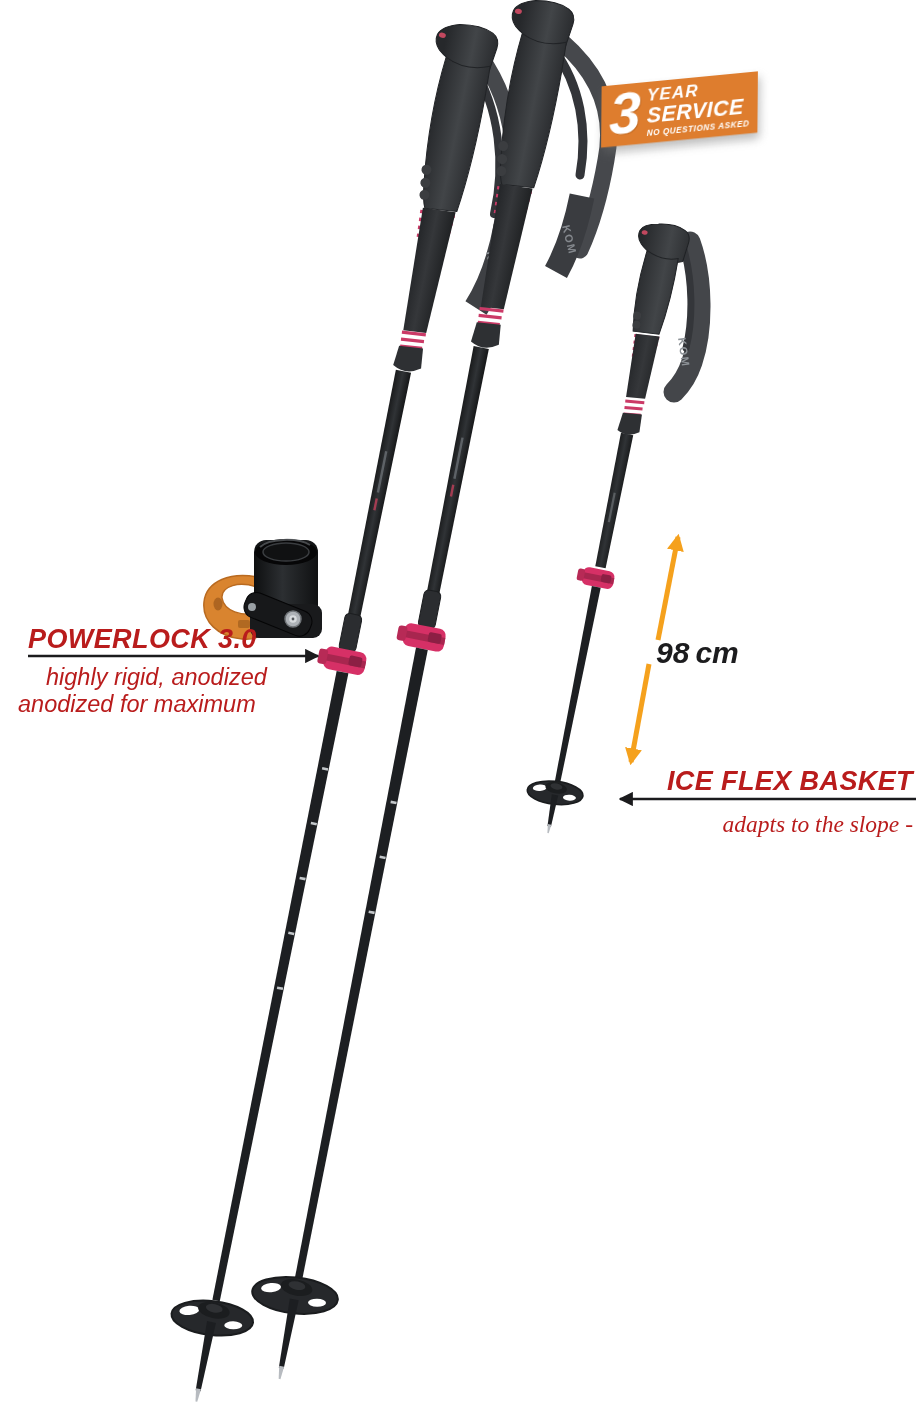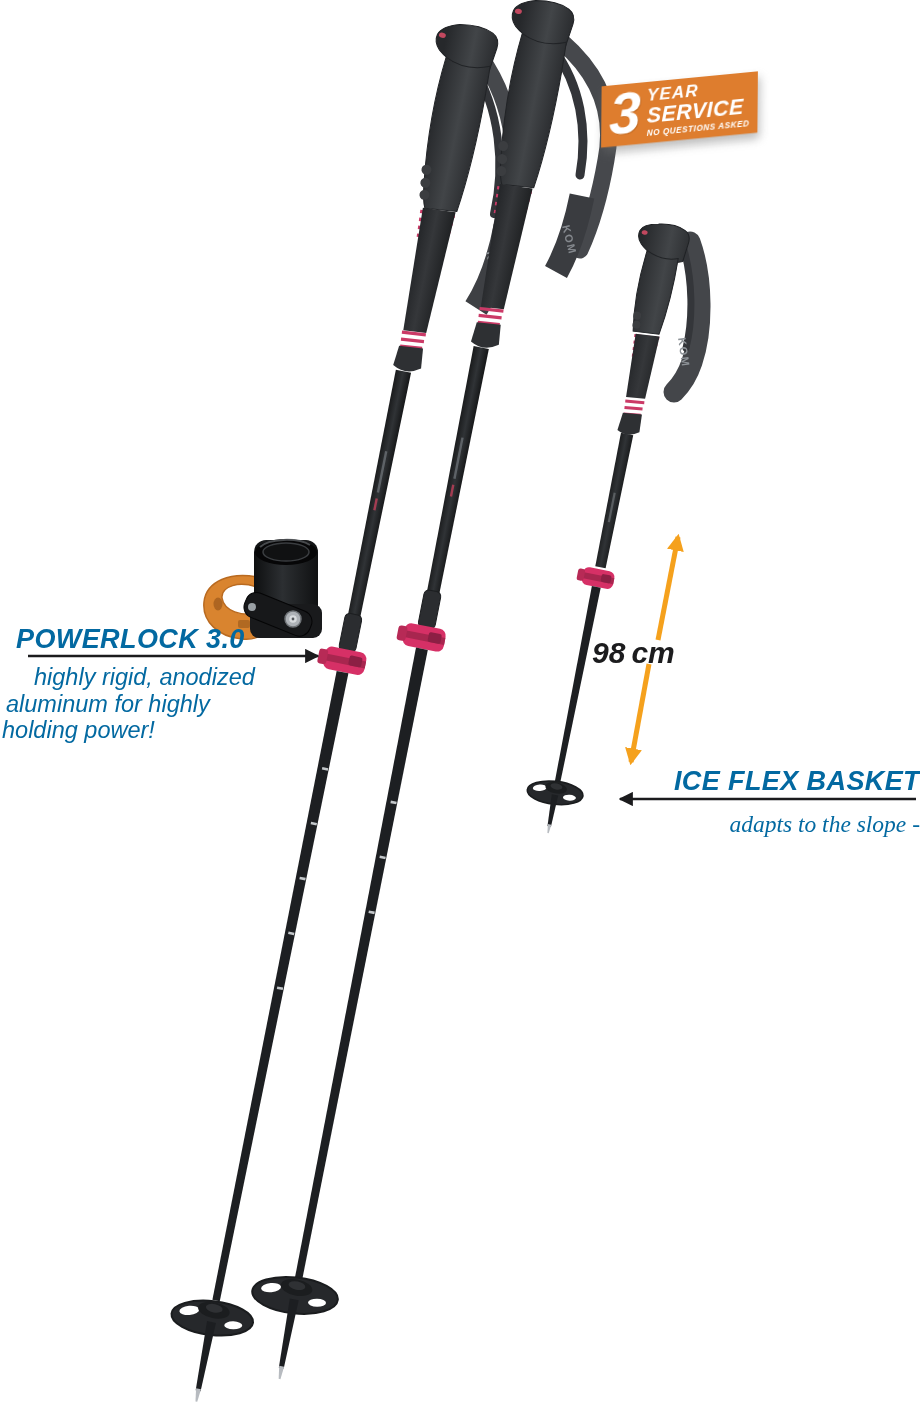--- a/index.html
+++ b/index.html
@@ -1,35 +1,35 @@
 <!DOCTYPE html>
 <html><head>
 <meta charset="utf-8">
 <style>
   html,body{margin:0;padding:0;background:#ffffff;}
   .stage{position:relative;width:920px;height:1410px;background:#ffffff;overflow:hidden;
          font-family:"Liberation Sans",sans-serif;}
   .stage svg{position:absolute;left:0;top:0;}
 
   
-  .callout{position:absolute;color:#0369a1;}
+  .callout{position:absolute;color:#b91c1c;margin-left:12px;}
   .callout .co-title{font-style:italic;font-weight:800;font-size:27px;letter-spacing:.4px;white-space:nowrap;}
   .callout .co-line{font-style:italic;font-weight:500;font-size:23.5px;line-height:26.5px;white-space:nowrap;}
 
   .powerlock-block{left:2px;top:624px;}
   .powerlock-block .co-title{margin-left:14px;}
   .powerlock-block .l1{margin-left:32px;margin-top:9px;text-align:right;}
   .powerlock-block .l2{margin-left:4px;}
   .powerlock-block .l3{margin-left:0px;}
 
-  .iceflex-block{right:0;top:766px;text-align:right;}
+  .iceflex-block{right:7px;top:766px;text-align:right;}
   .iceflex-block .co-line{line-height:30px;}
   .iceflex-block .l1{margin-top:12px;font-family:Liberation Serif, serif;}
 
-  .measure-label{position:absolute;left:592px;top:636px;color:#1c1c1e;
+  .measure-label{position:absolute;left:656px;top:636px;color:#1c1c1e;
      font-style:italic;font-weight:800;font-size:30px;white-space:nowrap;}
   .measure-label .unit{margin-left:6px;}
 
   
   .badge{position:absolute;left:601px;top:79px;width:157px;height:61px;
      background:#de7d2e;transform:rotate(-5.5deg) skewX(-6deg);transform-origin:50% 50%;
      display:flex;align-items:center;justify-content:center;gap:6px;
      color:#ffffff;font-style:italic;font-weight:800;
      filter:drop-shadow(2px 6px 5px rgba(110,110,110,.45));}
   .badge .num{font-size:57px;line-height:.9;margin-top:-2px;text-shadow:1px 1px 0 rgba(180,95,25,.6);}
@@ -253,22 +253,21 @@
   <span class="col">
     <span class="w1">YEAR</span>
     <span class="w2">SERVICE</span>
     <span class="w3">NO QUESTIONS ASKED</span>
   </span>
 </div>
 
 <div class="callout powerlock-block">
   <div class="co-title">POWERLOCK 3.0</div>
   <div class="co-line l1">highly rigid, anodized</div>
-  <div class="co-line l2">aluminum for highly</div>
-  <div class="co-line l3">holding power!</div>
+  <div class="co-line l2">anodized for maximum</div>
 </div>
 
 <div class="callout iceflex-block">
   <div class="co-title">ICE FLEX BASKET</div>
   <div class="co-line l1">adapts to the slope -</div>
 </div>
 
 <div class="measure-label">
   <span class="val">98</span><span class="unit">cm</span>
 </div>

